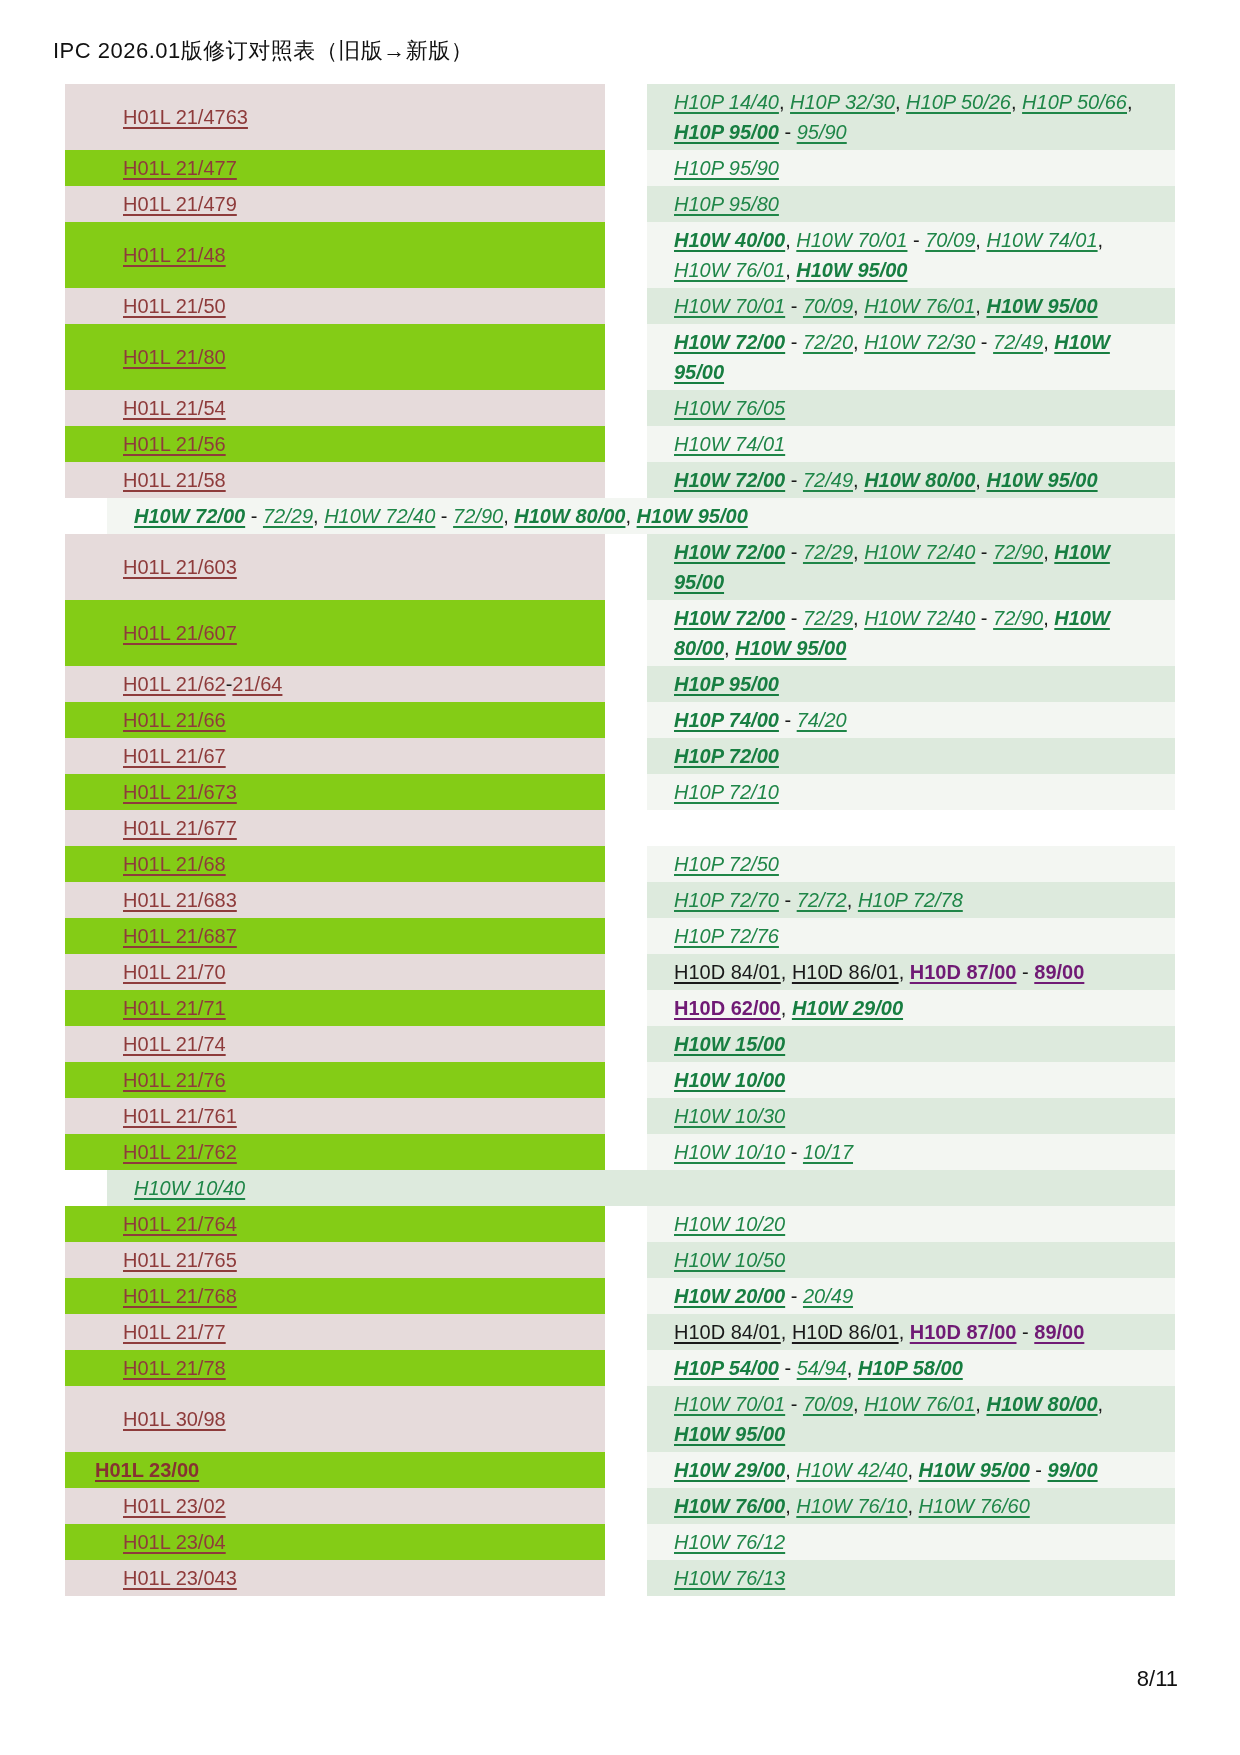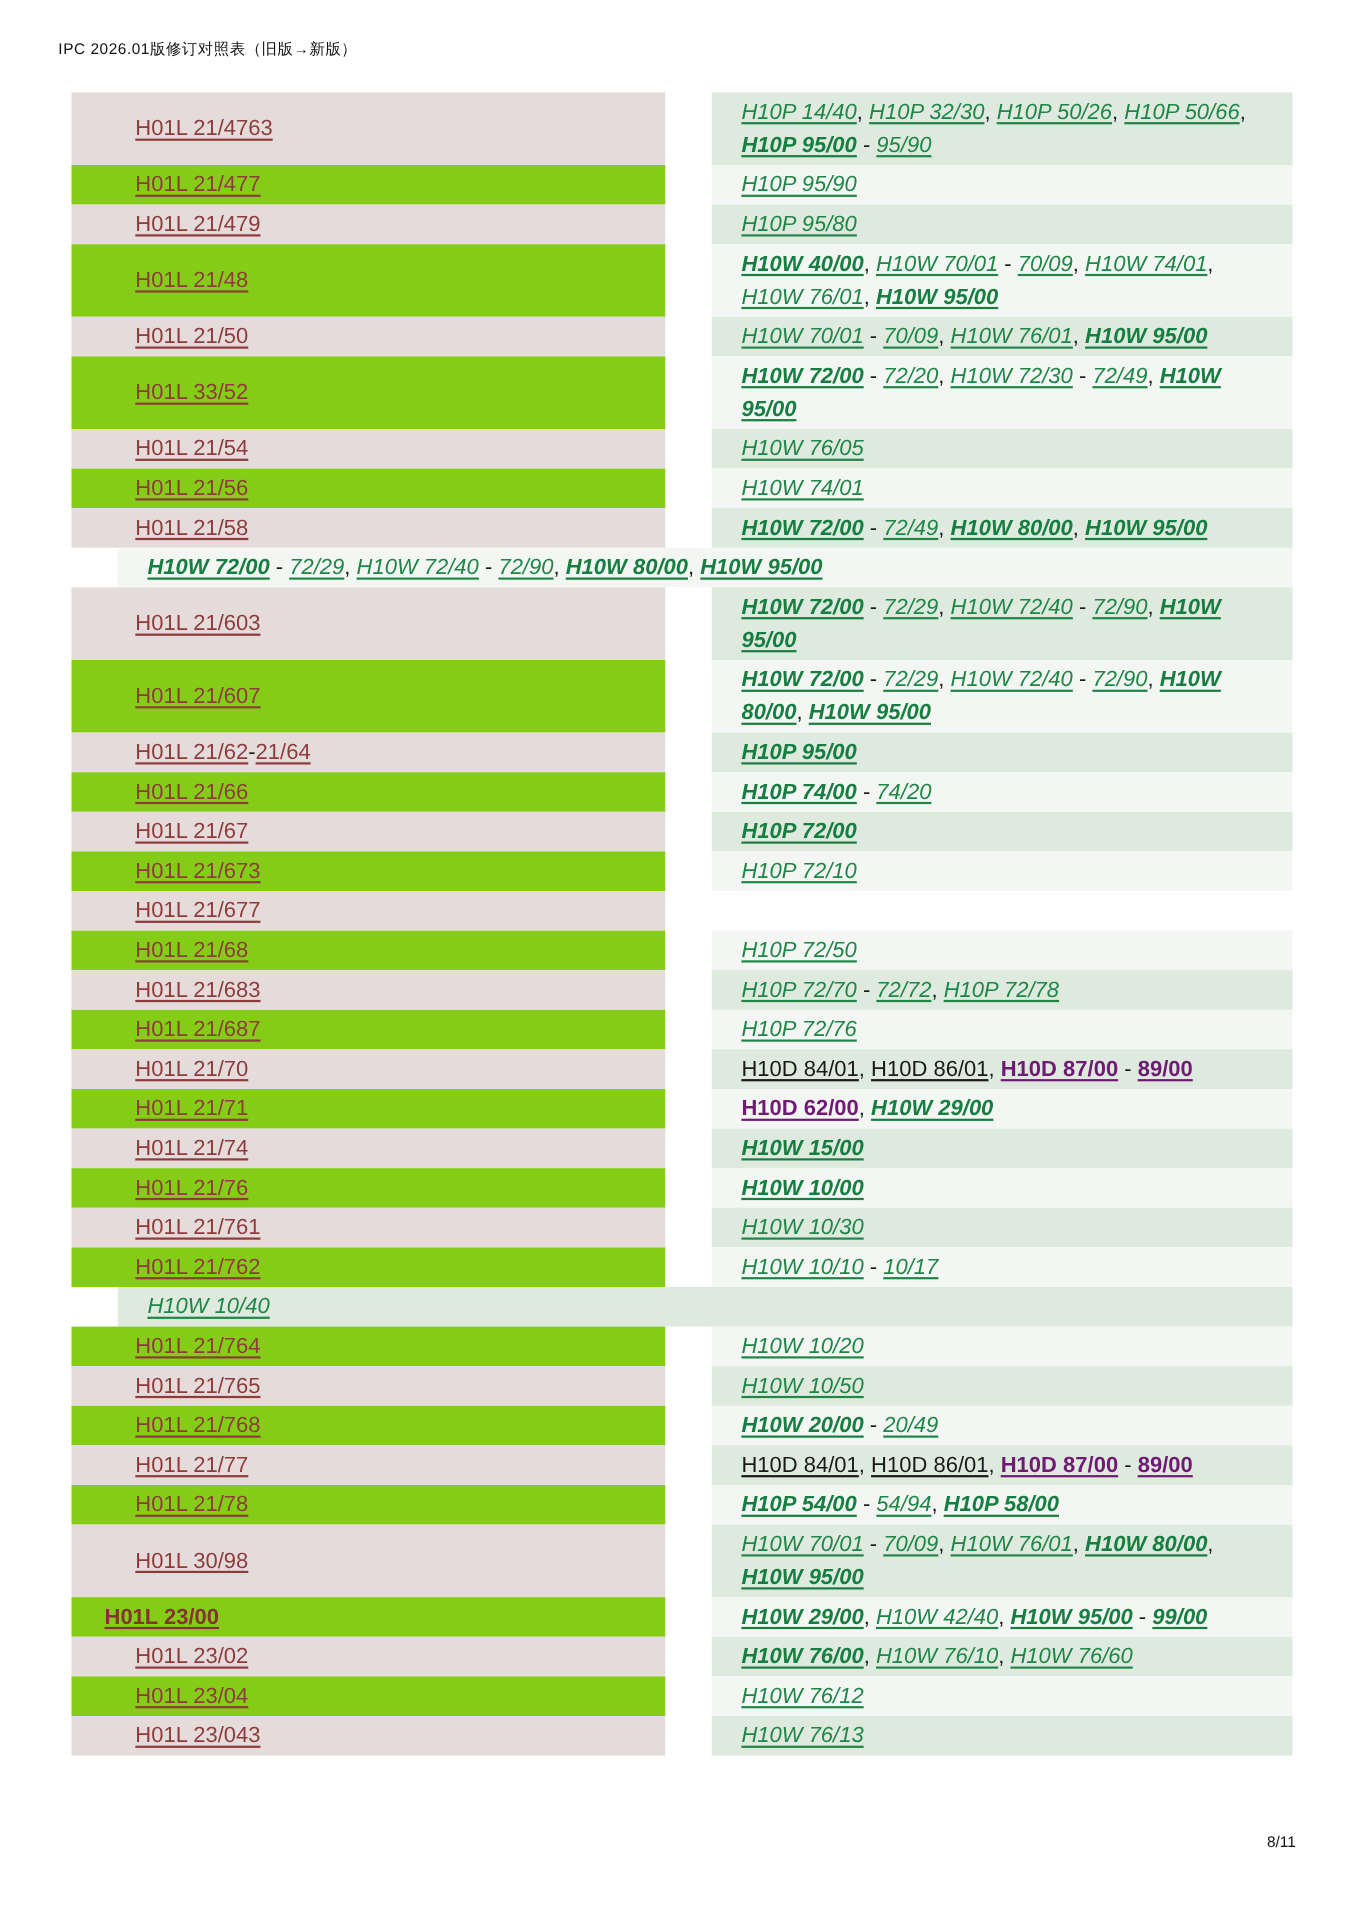--- a/index.html
+++ b/index.html
@@ -3,21 +3,21 @@
 <meta charset="utf-8">
 <style>
   html,body{margin:0;padding:0;}
   body{
     width:1240px;height:1755px;position:relative;background:#ffffff;
     font-family:"Liberation Sans", sans-serif;
     -webkit-font-smoothing:antialiased;
   }
   .page-title{
     position:absolute;left:53px;top:36px;
-    font-size:14px;color:#111;letter-spacing:0.5px;
+    font-size:22px;color:#111;letter-spacing:0.5px;
   }
   .comparison-table{
     position:absolute;left:65px;top:84px;width:1110px;
   }
   .trow{display:flex;align-items:stretch;}
   .cell{box-sizing:border-box;font-size:20px;line-height:30px;}
   .old-cell{
     width:540px;display:flex;align-items:center;
     padding:3px 20px 3px 58px;
   }
@@ -39,21 +39,21 @@
   }
   .seg-old{color:#8e3b3b;}
   .seg-oldb{color:#863232;font-weight:700;}
   .seg-it{color:#1f8648;font-style:italic;}
   .seg-bi{color:#177e41;font-style:italic;font-weight:700;}
   .seg-bk{color:#191919;}
   .seg-bkb{color:#701a75;font-weight:700;}
   .seg-sep{color:#1a1a1a;}
   .page-number{
     position:absolute;right:62px;top:1666px;
-    font-size:14px;color:#111;
+    font-size:22px;color:#111;
   }
 </style>
 </head>
 <body>
 
 <div class="page-title">IPC 2026.01版修订对照表（旧版→新版）</div>
 
 <div class="comparison-table">
     <div class="trow shaded">
     <div class="cell old-cell">
@@ -85,21 +85,21 @@
   </div>
     <div class="trow shaded">
     <div class="cell old-cell">
         <a class="seg seg-old">H01L 21/50</a>
       </div>
     <div class="col-gap"></div>
     <div class="cell new-cell"><a class="seg seg-it">H10W 70/01</a><span class="seg seg-sep"> - </span><a class="seg seg-it">70/09</a><span class="seg seg-sep">, </span><a class="seg seg-it">H10W 76/01</a><span class="seg seg-sep">, </span><a class="seg seg-bi">H10W 95/00</a></div>
   </div>
     <div class="trow light">
     <div class="cell old-cell">
-        <a class="seg seg-old">H01L 33/52</a>
+        <a class="seg seg-old">H01L 21/80</a>
       </div>
     <div class="col-gap"></div>
     <div class="cell new-cell"><a class="seg seg-bi">H10W 72/00</a><span class="seg seg-sep"> - </span><a class="seg seg-it">72/20</a><span class="seg seg-sep">, </span><a class="seg seg-it">H10W 72/30</a><span class="seg seg-sep"> - </span><a class="seg seg-it">72/49</a><span class="seg seg-sep">, </span><a class="seg seg-bi">H10W 95/00</a></div>
   </div>
     <div class="trow shaded">
     <div class="cell old-cell">
         <a class="seg seg-old">H01L 21/54</a>
       </div>
     <div class="col-gap"></div>
     <div class="cell new-cell"><a class="seg seg-it">H10W 76/05</a></div>

